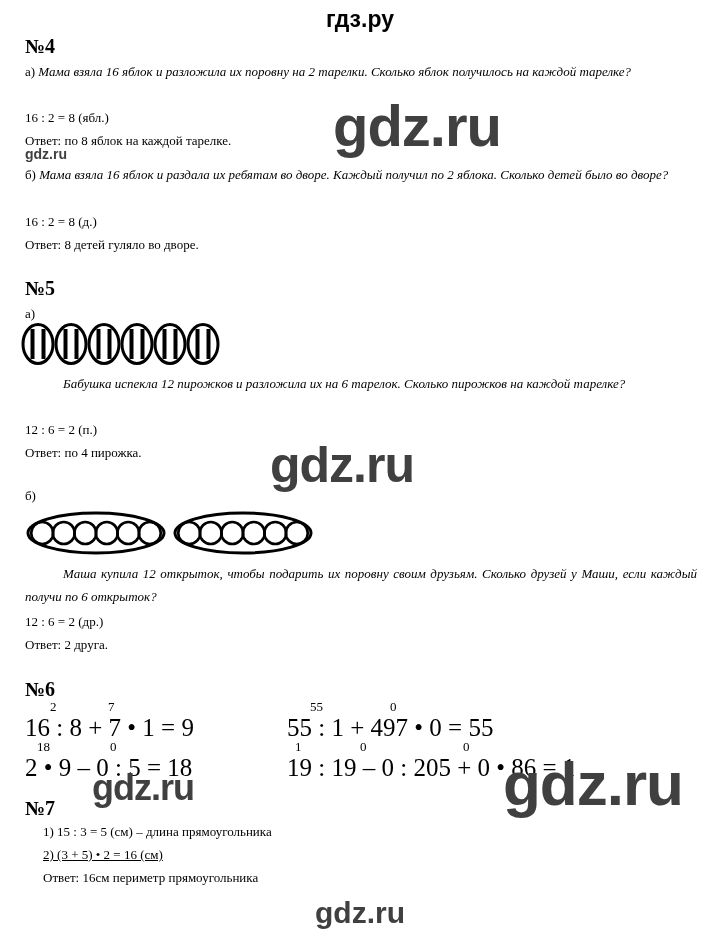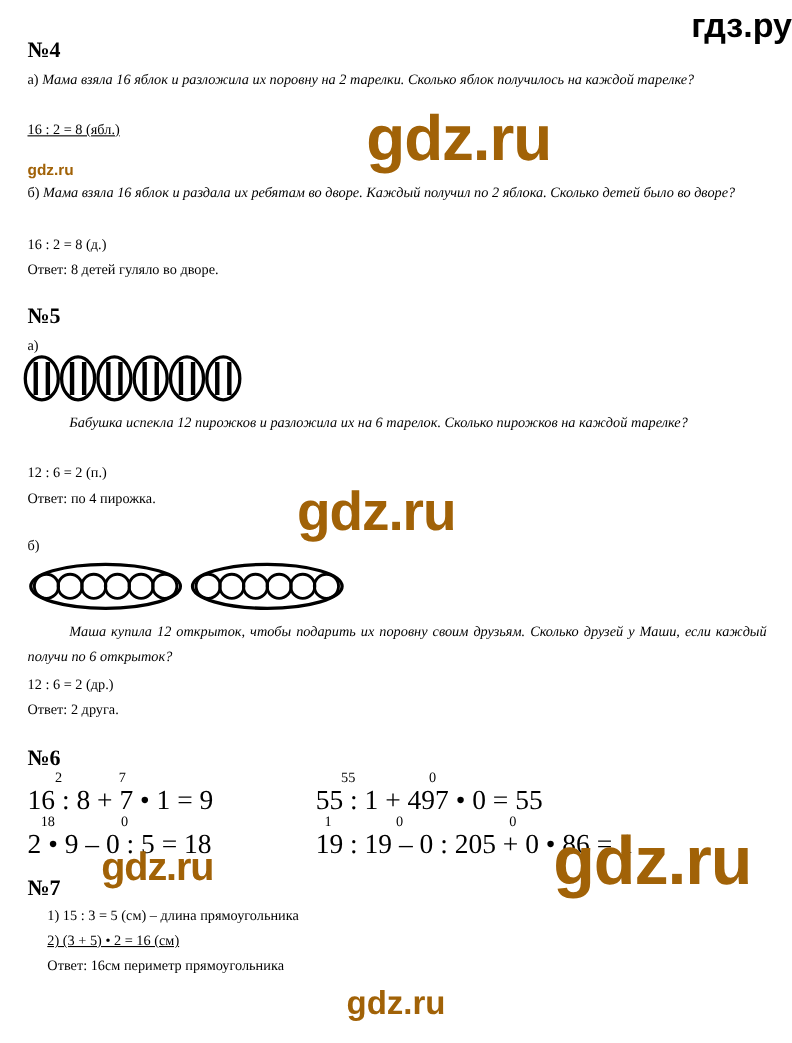--- a/index.html
+++ b/index.html
@@ -5,42 +5,43 @@
   html,body{margin:0;padding:0;background:#fff;}
   #page{position:relative;width:720px;height:948px;background:#ffffff;overflow:hidden;
         font-family:"Liberation Serif", serif;color:#000;}
   .sans{font-family:"Liberation Sans", sans-serif;}
   .abs{position:absolute;}
   .body-text{font-size:13px;line-height:23px;}
   .q{width:672px;text-align:justify;font-style:italic;}
   .q .pfx{font-style:normal;}
   .indent{text-indent:38px;}
   .plabel{font-weight:bold;font-size:20px;}
-  .wm{font-family:"Liberation Sans", sans-serif;font-weight:bold;color:#a16207;
+  .wm{font-family:"Liberation Sans", sans-serif;font-weight:bold;color:#404040;
       letter-spacing:-1px;line-height:1;white-space:nowrap;z-index:3;}
   .expr{font-size:25px;white-space:nowrap;}
   .hintrow{position:absolute;height:15px;width:280px;}
   .hint{position:absolute;font-size:13px;line-height:15px;}
   .center-line{left:0;width:720px;text-align:center;}
   svg{display:block;}
 </style>
 </head>
 <body>
 
 <div id="page">
 
-  <div class="abs sans center-line" style="top:6px;font-size:31px;font-weight:bold;text-align:right;">гдз.ру</div>
+  <div class="abs sans center-line" style="top:6px;font-size:23px;font-weight:bold;">гдз.ру</div>
 
   <div class="abs plabel" style="left:25px;top:35px;">№4</div>
 
   <div class="abs body-text q" style="left:25px;top:60px;">
     <span class="pfx">а)</span>
     <span>Мама взяла 16 яблок и разложила их поровну на 2 тарелки. Сколько яблок получилось на каждой тарелке?</span>
   </div>
-  <div class="abs body-text" style="left:25px;top:106px;text-decoration:underline;">16 : 2 = 8 (ябл.)</div>
+  <div class="abs body-text" style="left:25px;top:106px;">16 : 2 = 8 (ябл.)</div>
+  <div class="abs body-text" style="left:25px;top:129px;">Ответ: по 8 яблок на каждой тарелке.</div>
 
   <div class="abs wm" style="left:333px;top:97px;font-size:58px;">gdz.ru</div>
 
   <div class="abs wm" style="left:25px;top:147px;font-size:14px;letter-spacing:0;">gdz.ru</div>
 
   <div class="abs body-text q" style="left:25px;top:163px;">
     <span class="pfx">б)</span>
     <span>Мама взяла 16 яблок и раздала их ребятам во дворе. Каждый получил по 2 яблока. Сколько детей было во дворе?</span>
   </div>
   <div class="abs body-text" style="left:25px;top:210px;">16 : 2 = 8 (д.)</div>

